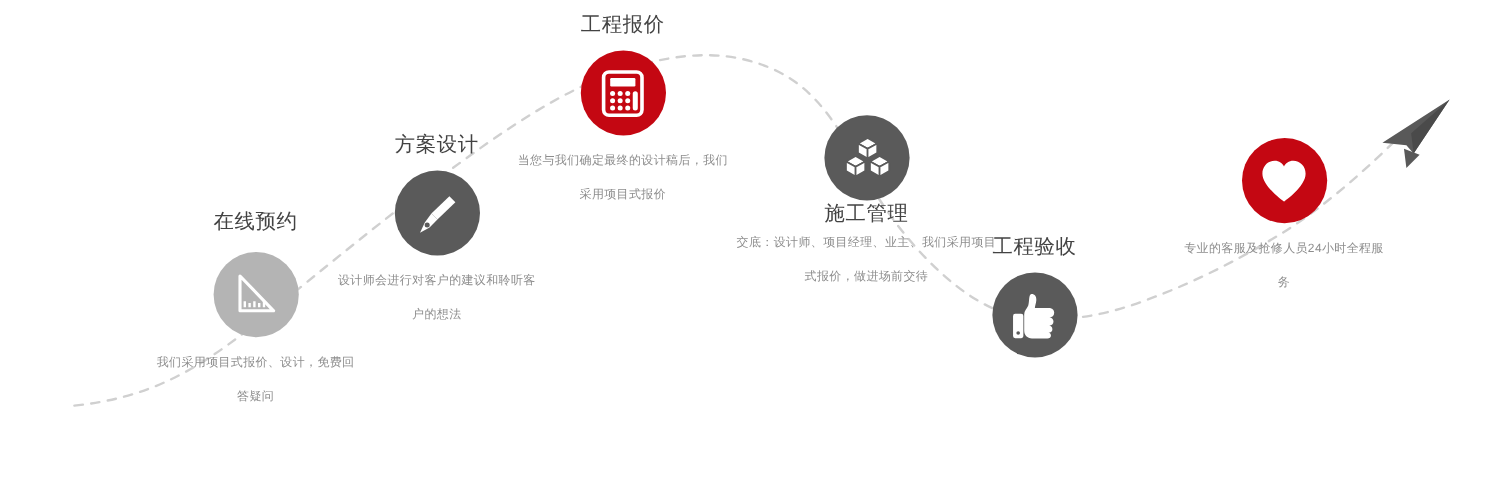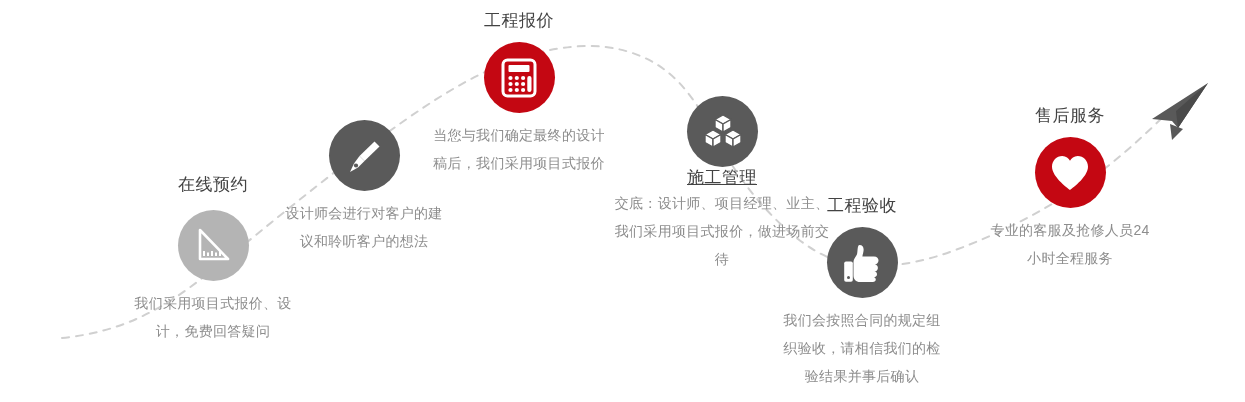--- a/index.html
+++ b/index.html
@@ -46,35 +46,35 @@
     margin: 10px auto 8px auto;
     display: flex;
     align-items: center;
     justify-content: center;
     position: relative;
   }
   .icon-circle svg {
     display: block;
   }
   .step-desc {
-    font-size: 14px;
+    font-size: 10px;
     line-height: 28px;
     color: #8d8d8d;
     letter-spacing: 0.3px;
   }
   
   #step-1 { left: 128px;  top: 174px; width: 170px; }
   #step-2 { left: 279px;  top: 110px; width: 170px; }
   #step-3 { left: 429px;  top: 10px;  width: 180px; }
   #step-4 { left: 610px;  top: 88px;  width: 224px; }
   #step-5 { left: 777px;  top: 185px; width: 170px; margin-top: 10px; }
   #step-6 { left: 985px;  top: 105px; width: 170px; }
 
   #step-1 .icon-circle { margin-top: 14px; }
-  #step-4 .step-title { margin-top: 79px; text-decoration: underline; }
+  #step-4 .step-title { margin-top: 79px; }
   #step-4 .icon-circle { position: absolute; left: 77px; top: 8px; margin: 0; }
 </style>
 </head>
 <body>
 
 <div id="stage">
 
   <svg id="flow-svg" viewBox="0 0 1245 402" xmlns="http://www.w3.org/2000/svg">
     <path d="M 62 338
              C 120 332, 160 312, 210 272
@@ -106,20 +106,21 @@
             <line x1="23" y1="30" x2="23" y2="26.5"></line>
             <line x1="27" y1="30" x2="27" y2="25"></line>
           </g>
         </svg>
       </span>
     </div>
     <div class="step-desc">我们采用项目式报价、设计，免费回答疑问</div>
   </div>
 
   <div class="step" id="step-2">
+    <div class="step-title">方案设计</div>
     <div class="icon-circle" style="background:#5a5a5a">
       <span>
         <svg width="42" height="42" viewBox="0 0 42 42">
           <g transform="rotate(0 21 21)">
             <path d="M31.5 6.5 L36.5 11.5 L21.5 26 L16.5 21 Z" fill="#ffffff"></path>
             <path d="M16.5 21 L21.5 26 L15 32.5 L11 28.5 Z" fill="#ffffff"></path>
             <path d="M11 28.5 L15 32.5 L7 37 Z" fill="#ffffff"></path>
             <circle cx="13" cy="30.5" r="2.1" fill="#5a5a5a"></circle>
           </g>
         </svg>
@@ -183,25 +184,23 @@
                    C35.6 22.5 36.9 24 36.9 26 C36.9 28 35.4 29.4 33.4 29.4
                    C35 29.4 36 30.7 36 32.3 C36 34 34.7 35.2 32.8 35.2
                    C34 35.2 34.8 36.2 34.8 37.5 C34.8 38.9 33.6 40 31.8 40
                    L19 40 C15 40 12.5 37.5 12.5 33.5 L12.5 20
                    C12.5 17 14.5 15.5 15.8 12.8 C17 10.2 16 3 18.5 3 Z" fill="#ffffff"></path>
           <rect x="3.2" y="19.5" width="8.6" height="20.3" rx="1.8" fill="#ffffff"></rect>
           <circle cx="7.5" cy="35.5" r="1.5" fill="#5a5a5a"></circle>
         </svg>
       </span>
     </div>
-    <div class="step-desc">我们会按照合同的规定组织验收，请相信我们的检验结果并事后确认</div>
   </div>
 
   <div class="step" id="step-6">
-    <div class="step-title">售后服务</div>
     <div class="icon-circle" style="background:#c40712">
       <span>
         <svg width="40" height="38" viewBox="0 0 40 38">
           <path d="M20 36 C20 36 2 23.5 2 12.8 C2 6.6 6.6 2 12.3 2
                    C16 2 18.7 4.2 20 6.8 C21.3 4.2 24 2 27.7 2
                    C33.4 2 38 6.6 38 12.8 C38 23.5 20 36 20 36 Z" fill="#ffffff"></path>
         </svg>
       </span>
     </div>
     <div class="step-desc">专业的客服及抢修人员24小时全程服务</div>

